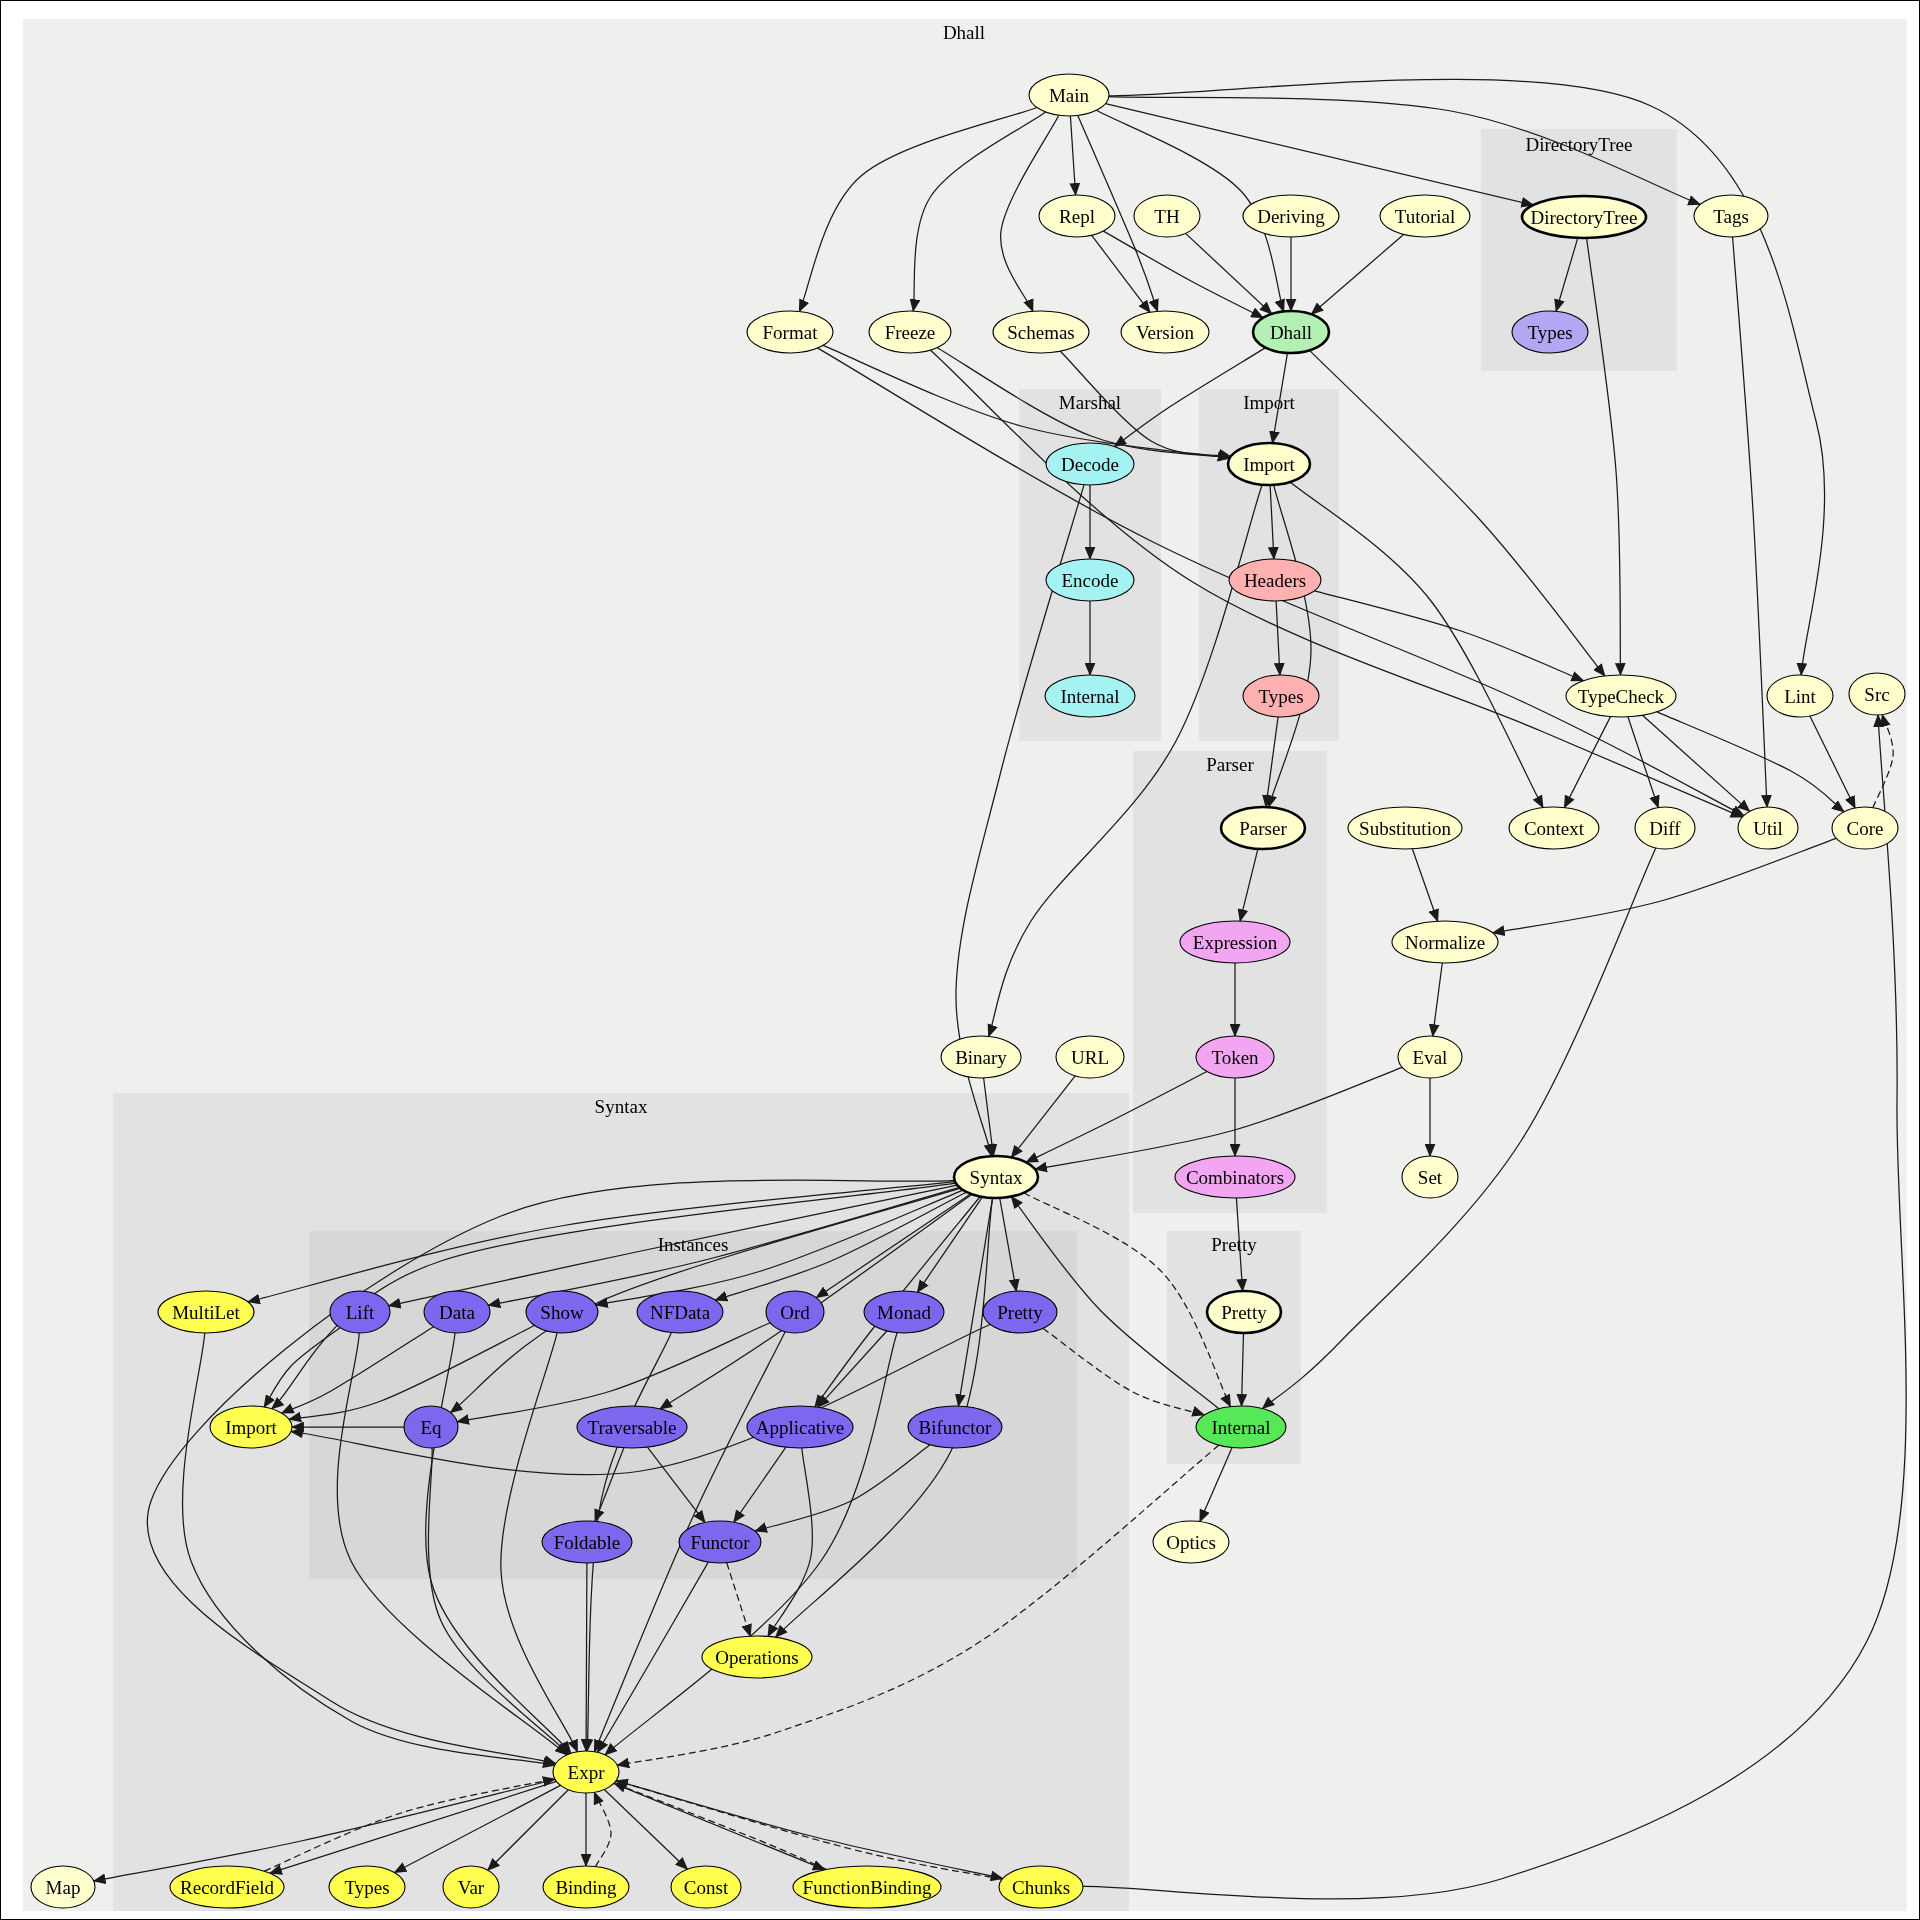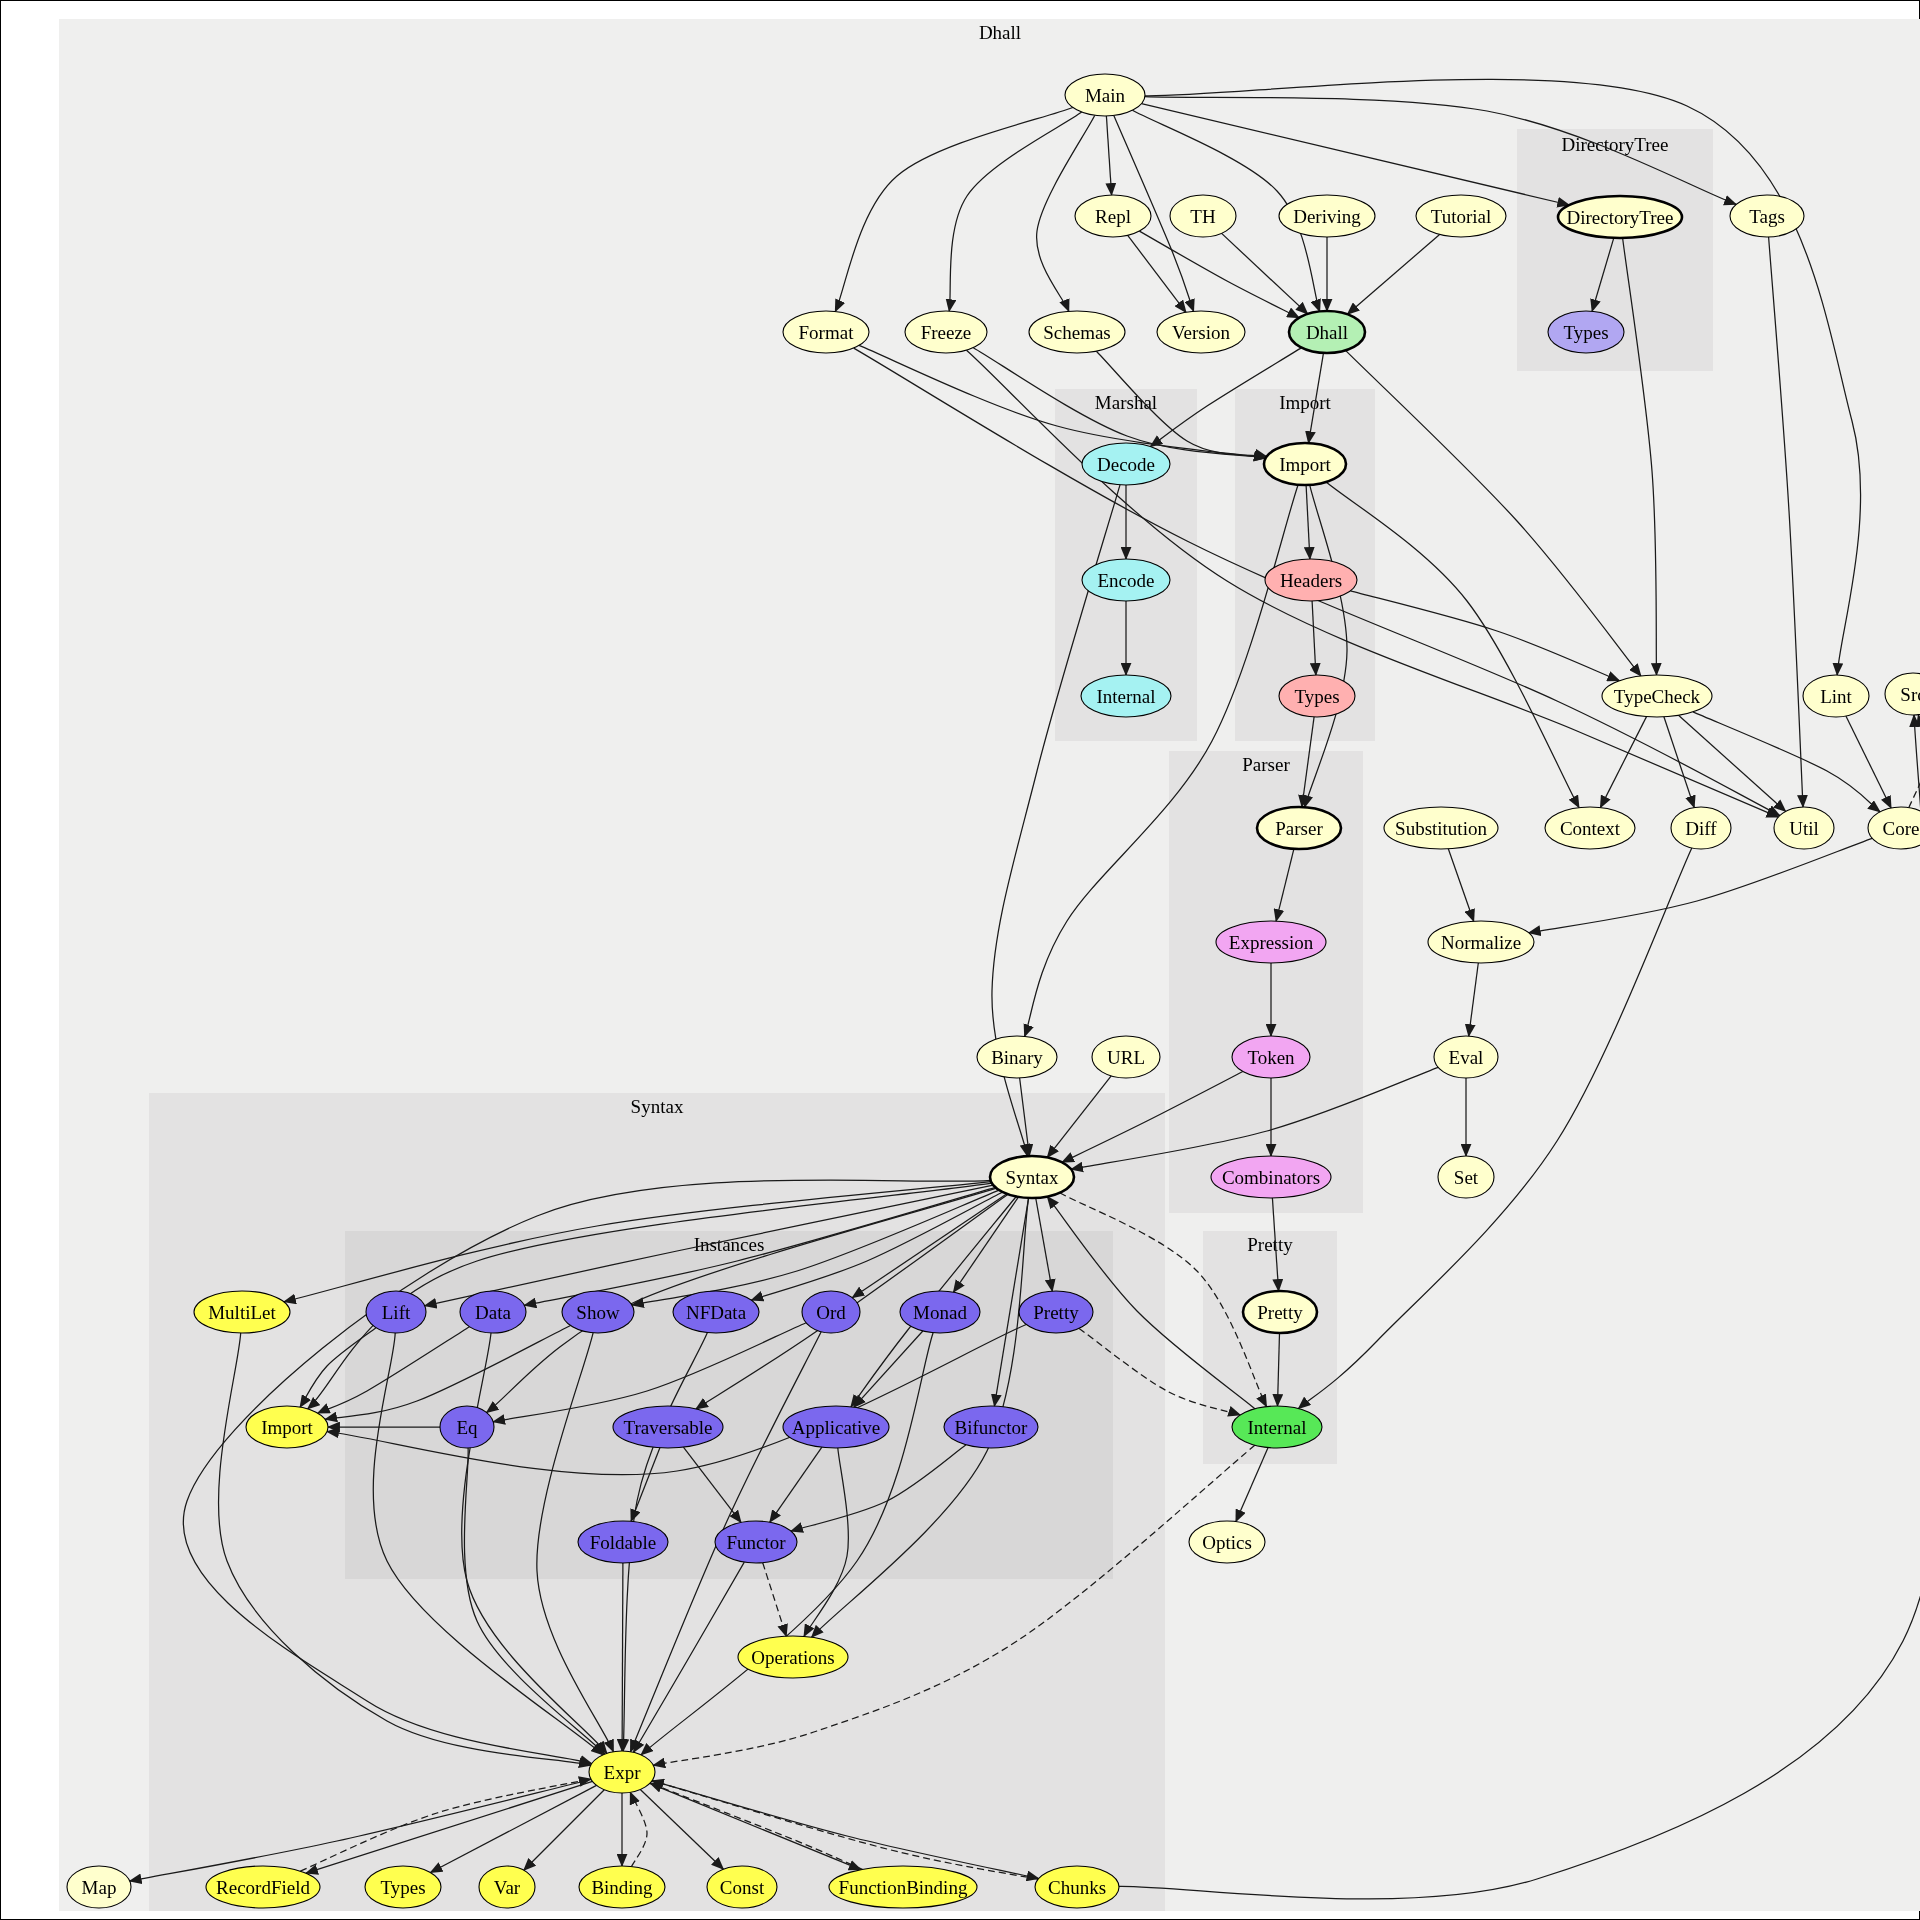--- a/index.html
+++ b/index.html
@@ -1,16 +1,16 @@
 <!DOCTYPE html>
 <html><head>
 <meta charset="utf-8">
 <style>
   html,body{margin:0;padding:0;background:#ffffff;}
-  .frame{width:1920px;height:1920px;border:1px solid #000;box-sizing:border-box;background:#fff;padding-left:36px;}
+  .frame{width:1920px;height:1920px;border:1px solid #000;box-sizing:border-box;background:#fff;}
   svg{display:block;}
   text{font-family:"Liberation Serif","DejaVu Serif",serif;fill:#000;}
   .cluster-label{font-size:19px;}
   .node-label{font-size:19px;}
 </style>
 </head>
 <body>
 
 <div class="frame">
   <svg id="graph-svg" width="1920" height="1920" viewBox="0 0 1920 1920" xmlns="http://www.w3.org/2000/svg">

